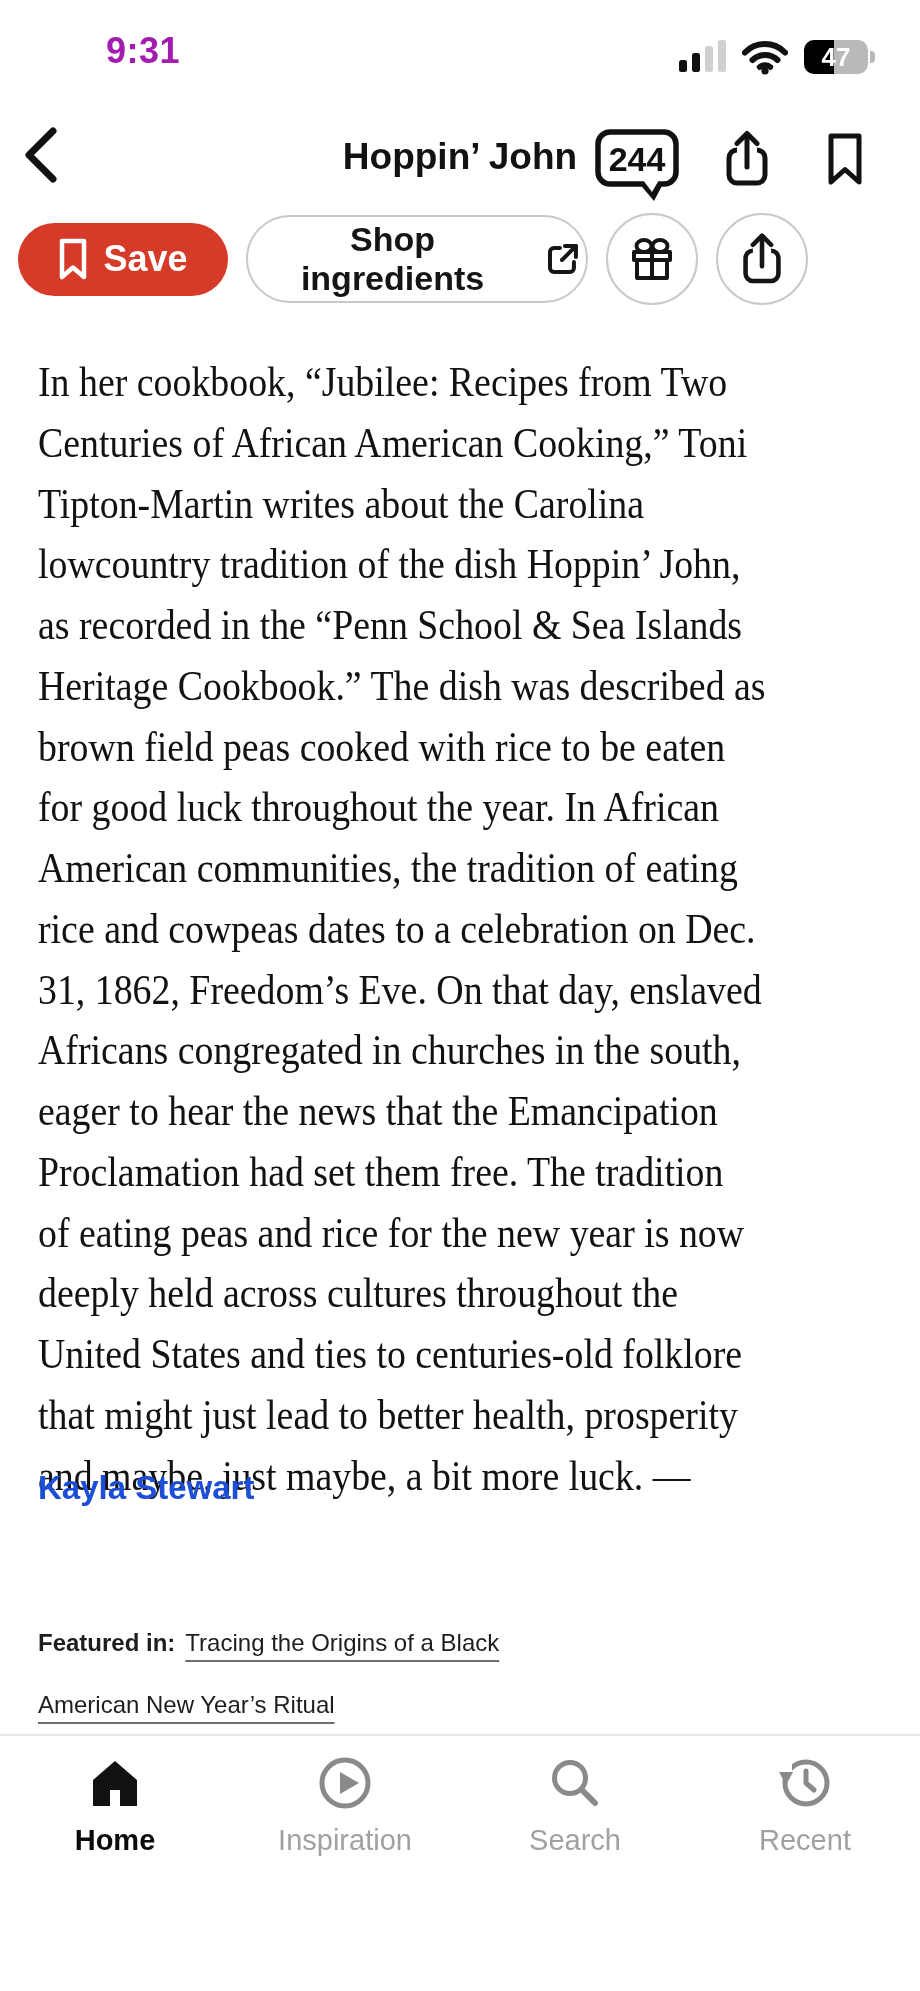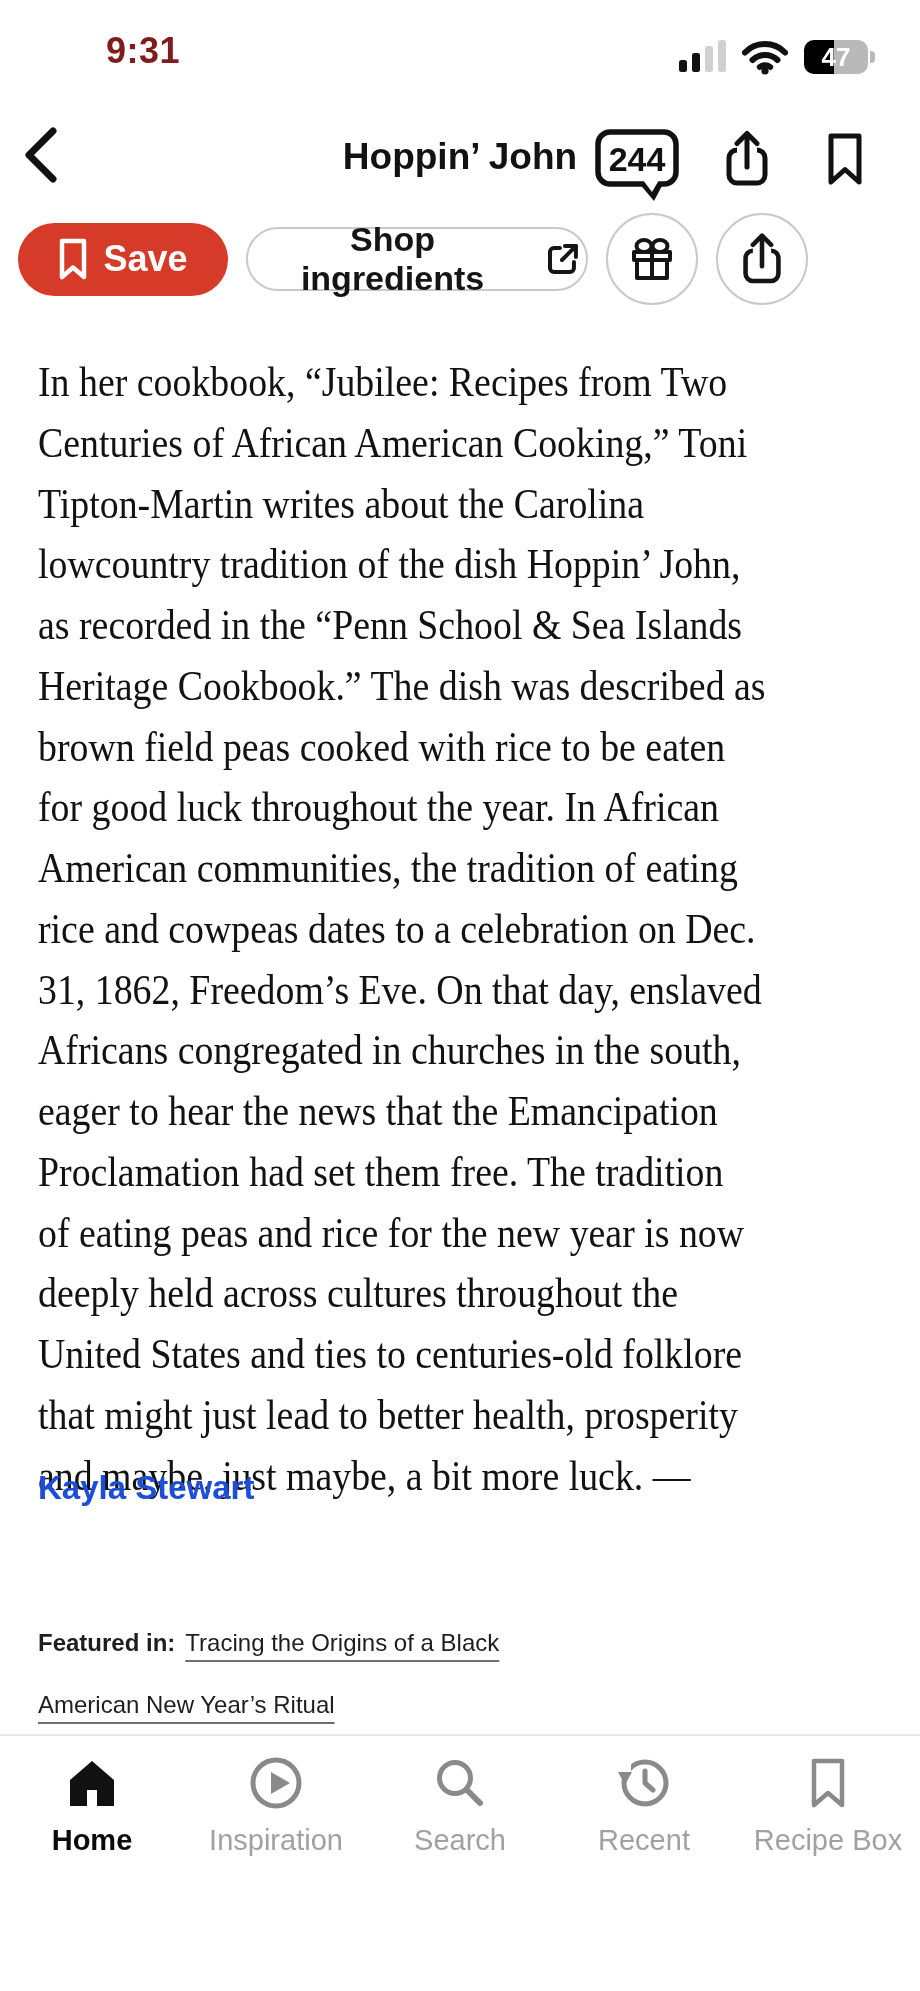--- a/index.html
+++ b/index.html
@@ -1,38 +1,38 @@
 <!DOCTYPE html>
 <html><head>
 <meta charset="utf-8">
 <style>
   html,body{margin:0;padding:0;background:#fff;}
   body{width:920px;height:1991px;position:relative;font-family:"Liberation Sans",sans-serif;color:#121212;overflow:hidden;}
 
   
   .status-bar{position:absolute;top:0;left:0;width:920px;height:95px;}
-  .status-time{position:absolute;left:106px;top:30px;font-size:36px;font-weight:700;letter-spacing:.5px;color:#7f1d1d;}
+  .status-time{position:absolute;left:106px;top:30px;font-size:36px;font-weight:700;letter-spacing:.5px;color:#a21caf;}
   .status-right{position:absolute;right:52px;top:40px;display:flex;align-items:flex-start;gap:16px;}
   .battery{position:relative;width:64px;height:34px;border-radius:10px;background:#b9b9b9;}
   .battery-fill{position:absolute;left:0;top:0;bottom:0;width:47%;background:#000;border-radius:10px 0 0 10px;}
   .battery-num{position:absolute;inset:0;display:flex;align-items:center;justify-content:center;color:#fff;font-size:26px;font-weight:700;}
   .battery-nub{position:absolute;right:-7px;top:11px;width:5px;height:12px;background:#b9b9b9;border-radius:0 4px 4px 0;}
 
   
   .header{position:absolute;top:100px;left:0;width:920px;height:112px;}
   .back-btn{position:absolute;left:18px;top:26px;width:44px;height:60px;background:none;border:none;padding:0;cursor:pointer;}
   .header-title{position:absolute;left:0;right:0;top:36px;text-align:center;font-size:37px;font-weight:700;color:#121212;}
   .comment-btn{position:absolute;left:594px;top:28px;background:none;border:none;padding:0;cursor:pointer;}
   .share-btn-top{position:absolute;left:724px;top:30px;background:none;border:none;padding:0;cursor:pointer;}
   .bookmark-btn-top{position:absolute;left:826px;top:32px;background:none;border:none;padding:0;cursor:pointer;}
 
   
   .actions{position:absolute;top:213px;left:18px;display:flex;align-items:center;gap:18px;}
   .save-pill{display:flex;align-items:center;justify-content:center;gap:15px;width:210px;height:73px;border-radius:44px;border:none;background:#d63a28;color:#fff;font-family:"Liberation Sans",sans-serif;font-size:36px;font-weight:600;cursor:pointer;}
-  .shop-pill{display:flex;align-items:center;justify-content:center;gap:15px;width:342px;height:64px;border-radius:44px;background:#fff;border:2px solid #c9c9c9;box-sizing:border-box;font-family:"Liberation Sans",sans-serif;font-size:34px;font-weight:600;color:#151515;cursor:pointer;}
+  .shop-pill{display:flex;align-items:center;justify-content:center;gap:15px;width:342px;height:88px;border-radius:44px;background:#fff;border:2px solid #c9c9c9;box-sizing:border-box;font-family:"Liberation Sans",sans-serif;font-size:34px;font-weight:600;color:#151515;cursor:pointer;}
   .circle-btn{display:flex;align-items:center;justify-content:center;width:92px;height:92px;border-radius:50%;background:#fff;border:2px solid #c9c9c9;box-sizing:border-box;cursor:pointer;padding:0;}
 
   
   .article-body{position:absolute;left:38px;top:352px;width:968px;font-family:"Liberation Serif",serif;font-size:43px;line-height:60.75px;color:#121212;white-space:pre;transform:scaleX(.88);transform-origin:left top;}
   .byline{position:absolute;left:38px;top:1458px;font-size:33px;font-weight:700;color:#1d4ed8;line-height:60px;}
 
   
   .featured{position:absolute;left:38px;top:1612px;width:852px;font-size:24px;line-height:62px;color:#1e1e1e;}
   .featured-label{font-weight:700;margin-right:10px;}
   .featured-link{white-space:pre-line;color:#1e1e1e;text-decoration:underline;text-decoration-thickness:2px;text-underline-offset:9px;text-decoration-color:#6d6d6d;cursor:pointer;}
@@ -195,21 +195,13 @@
     <span class="tab-icon">
       <svg width="56" height="56" viewBox="0 0 56 56">
         <circle cx="29" cy="28" r="21" fill="none" stroke="#8a8a8a" stroke-width="5"></circle>
         <rect x="0" y="9" width="15" height="15" fill="#fff"></rect>
         <polygon points="2,17 16,17 9,30" fill="#8a8a8a"></polygon>
         <path d="M29 16 L29 28 L37 35" fill="none" stroke="#8a8a8a" stroke-width="5" stroke-linecap="round" stroke-linejoin="round"></path>
       </svg>
     </span>
     <span class="tab-label">Recent</span>
   </button>
-  <button class="tab-item">
-    <span class="tab-icon">
-      <svg width="36" height="50" viewBox="0 0 36 50">
-        <path d="M4 3 H32 V47 L18 35 L4 47 Z" fill="none" stroke="#8a8a8a" stroke-width="4.5" stroke-linejoin="round"></path>
-      </svg>
-    </span>
-    <span class="tab-label">Recipe Box</span>
-  </button>
 </div>
 
 </body></html>

